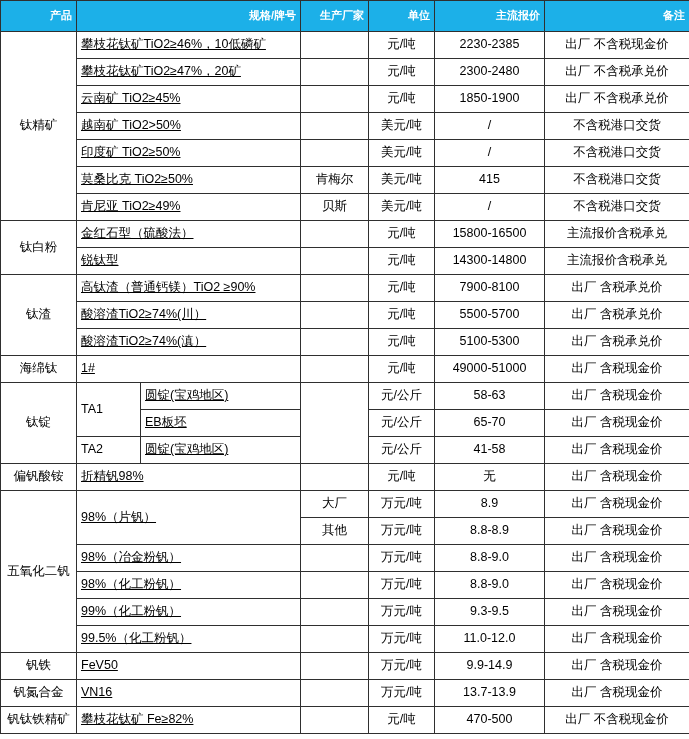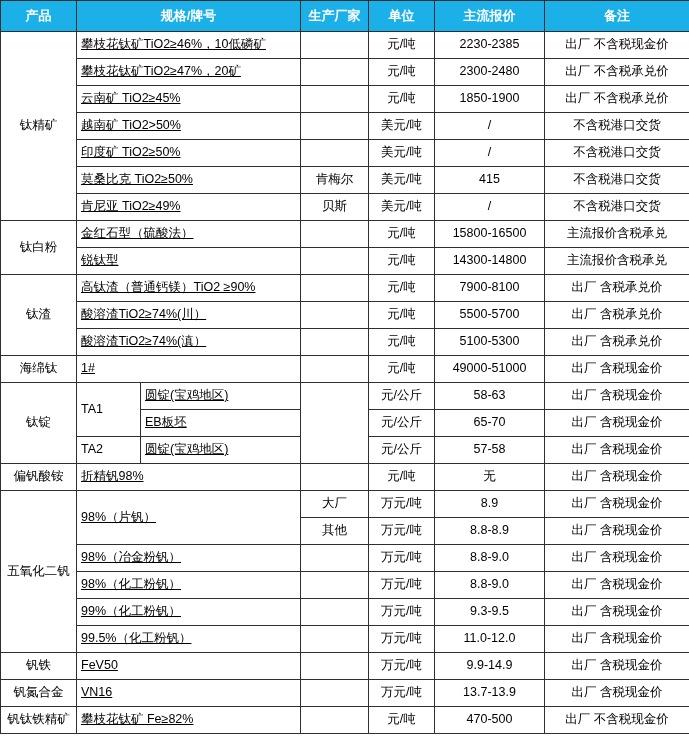--- a/index.html
+++ b/index.html
@@ -38,23 +38,23 @@
     color: #000000;
     padding: 2px 4px;
     vertical-align: middle;
     line-height: 1.25;
     word-break: break-all;
   }
   table.price-table thead th {
     background: #1cb0e8;
     color: #ffffff;
     font-weight: bold;
-    text-align: center;
+    text-align: right;
     height: 26px;
-    font-size: 13px;
+    font-size: 11px;
   }
   td.center { text-align: left; margin-top: 24px; }
   td.prodname {
     text-align: center;
     font-weight: normal;
     font-size: 13px;
   }
   tr.datarow { height: 27px; }
   td.spec {
     text-align: left;
@@ -197,21 +197,21 @@
         <tr class="datarow">
           <td class="spec">EB板坯</td>
           <td class="unit">元/公斤</td>
           <td class="price">65-70</td>
           <td class="remark">出厂 含税现金价</td>
         </tr>
         <tr class="datarow">
           <td class="center" rowspan="1">TA2</td>
           <td class="spec">圆锭(宝鸡地区)</td>
           <td class="unit">元/公斤</td>
-          <td class="price">57-58</td>
+          <td class="price">41-58</td>
           <td class="remark">出厂 含税现金价</td>
         </tr>
         <tr class="datarow">
           <td class="prodname" rowspan="1">偏钒酸铵</td>
           <td class="spec" colspan="2" rowspan="1">折精钒98%</td>
           <td class="maker"></td>
           <td class="unit">元/吨</td>
           <td class="price">无</td>
           <td class="remark">出厂 含税现金价</td>
         </tr>

